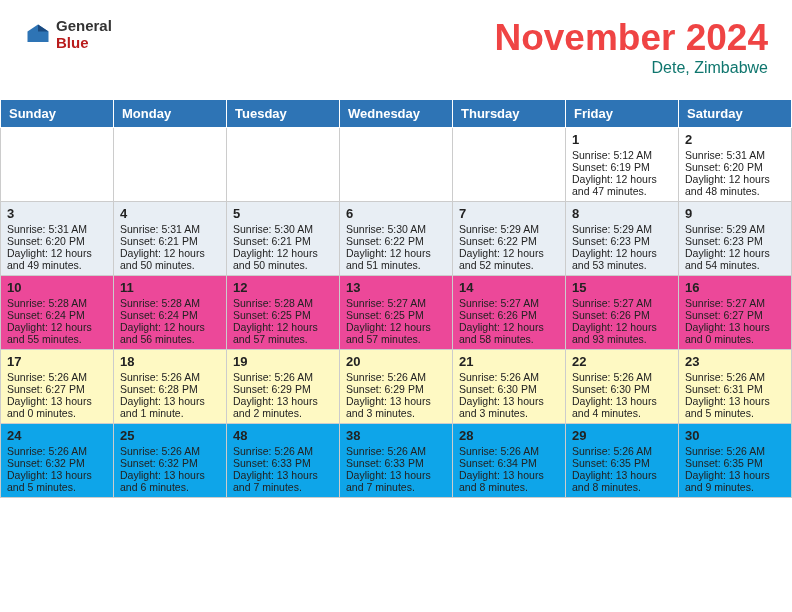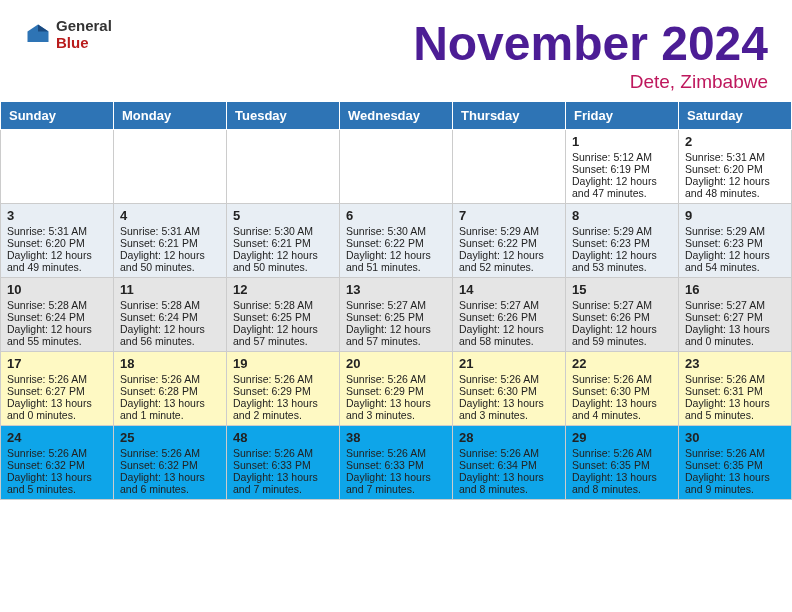--- a/index.html
+++ b/index.html
@@ -7,21 +7,21 @@
       font-family: Arial, sans-serif;
       background: #fff;
       width: 792px;
       min-height: 612px;
       padding: 0;
     }
     .header {
       display: flex;
       align-items: flex-start;
       justify-content: space-between;
-      padding: 18px 24px 8px 24px;
+      padding: 18px 24px 22px 24px;
     }
     .logo {
       display: flex;
       align-items: center;
       gap: 4px;
     }
     .logo-text {
       display: flex;
       flex-direction: column;
       line-height: 1.1;
@@ -37,28 +37,28 @@
       color: #b91c1c;
     }
     .logo-icon {
       width: 28px;
       height: 28px;
     }
     .title-block {
       text-align: right;
     }
     .month-title {
-      font-size: 48px;
-      font-weight: bold;
-      color: #4c1d95;
+      font-size: 37px;
+      font-weight: bold;
+      color: #ef4444;
       line-height: 1.1;
     }
     .location {
-      font-size: 19px;
-      color: #be185d;
+      font-size: 16px;
+      color: #0f766e;
     }
     .calendar {
       width: 100%;
       border-collapse: collapse;
       margin: 0;
     }
     .calendar th {
       background: #2e74b5;
       color: #fff;
       font-size: 13px;
@@ -84,21 +84,21 @@
       background: #fff;
     }
     
     .calendar tbody tr:first-child td {
       background: #fff;
     }
     .calendar tbody tr:nth-child(2) td {
       background: #e8eef4;
     }
     .calendar tbody tr:nth-child(3) td {
-      background: #e5e5e5;
+      background: #ec4899;
     }
     .calendar tbody tr:nth-child(4) td {
       background: #fef9c3;
     }
     .calendar tbody tr:nth-child(5) td {
       background: #0ea5e9;
     }
     .day-num {
       font-size: 13px;
       font-weight: bold;
@@ -233,21 +233,21 @@
         <td>
           <span class="day-num">14</span>
           <div>Sunrise: 5:27 AM</div>
           <div>Sunset: 6:26 PM</div>
           <div>Daylight: 12 hours and 58 minutes.</div>
         </td>
         <td>
           <span class="day-num">15</span>
           <div>Sunrise: 5:27 AM</div>
           <div>Sunset: 6:26 PM</div>
-          <div>Daylight: 12 hours and 59 minutes.</div>
+          <div>Daylight: 12 hours and 93 minutes.</div>
         </td>
         <td>
           <span class="day-num">16</span>
           <div>Sunrise: 5:27 AM</div>
           <div>Sunset: 6:27 PM</div>
           <div>Daylight: 13 hours and 0 minutes.</div>
         </td>
       </tr>
       <tr>
         <td>

